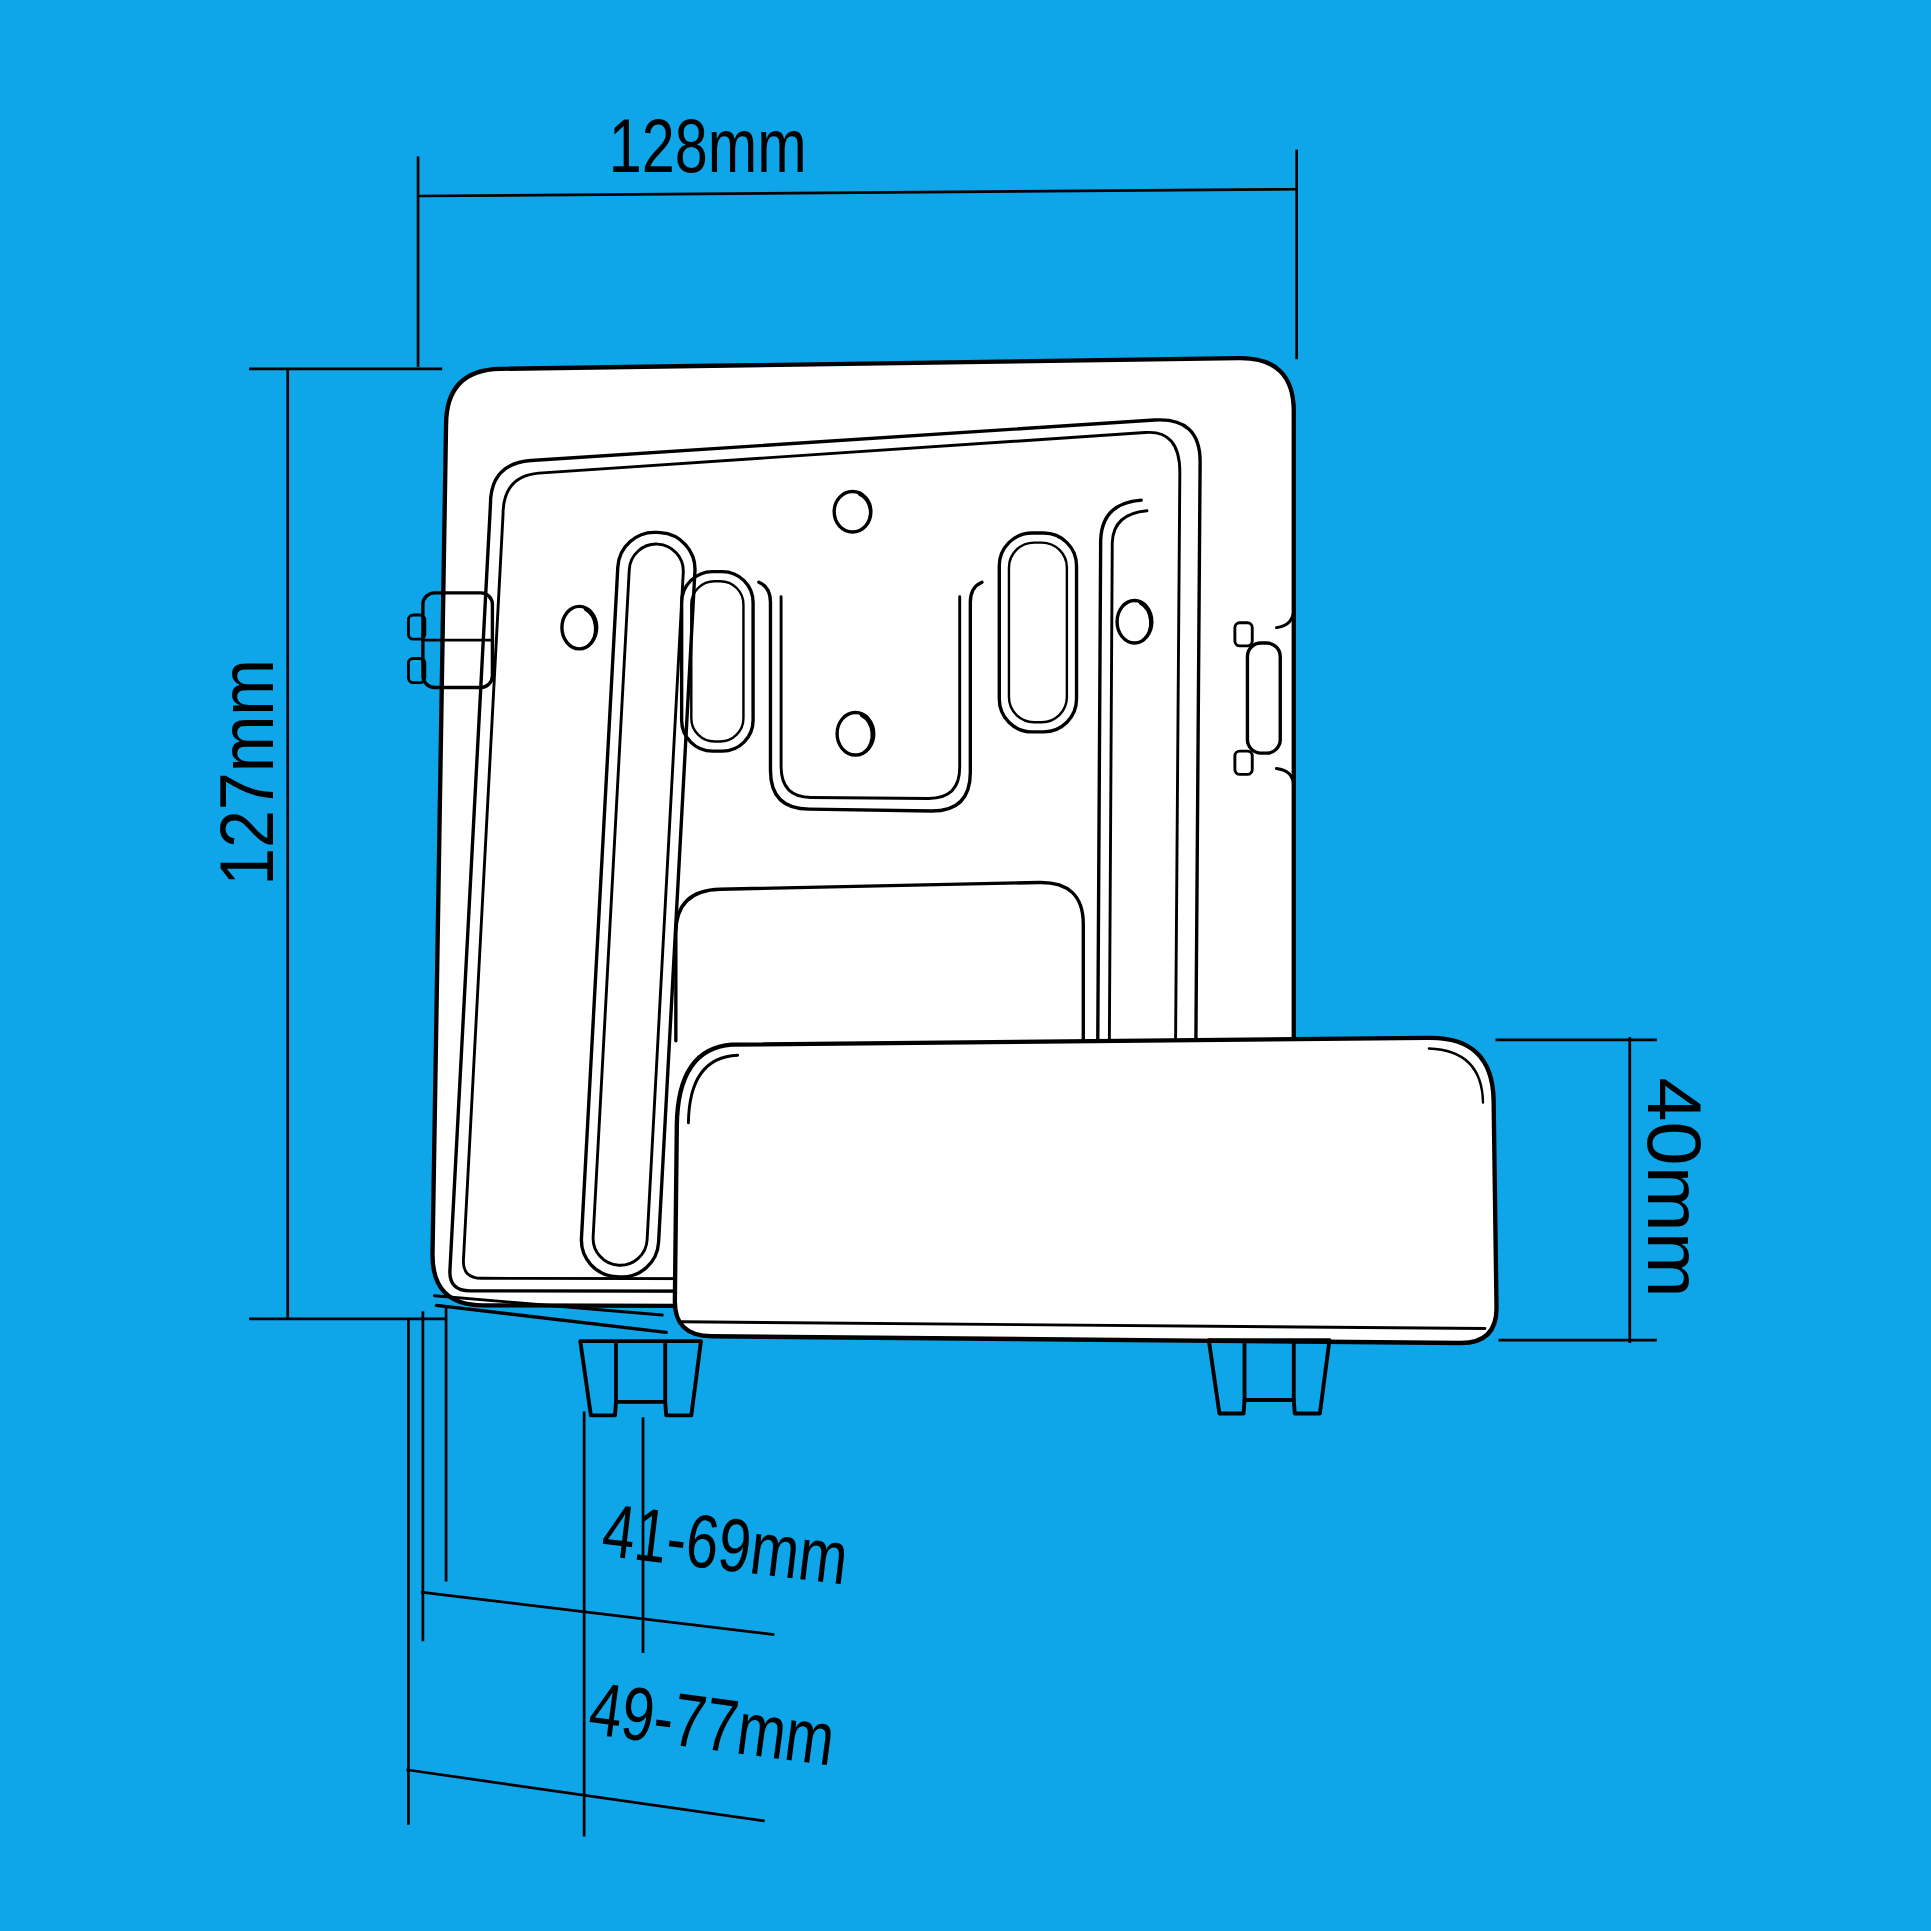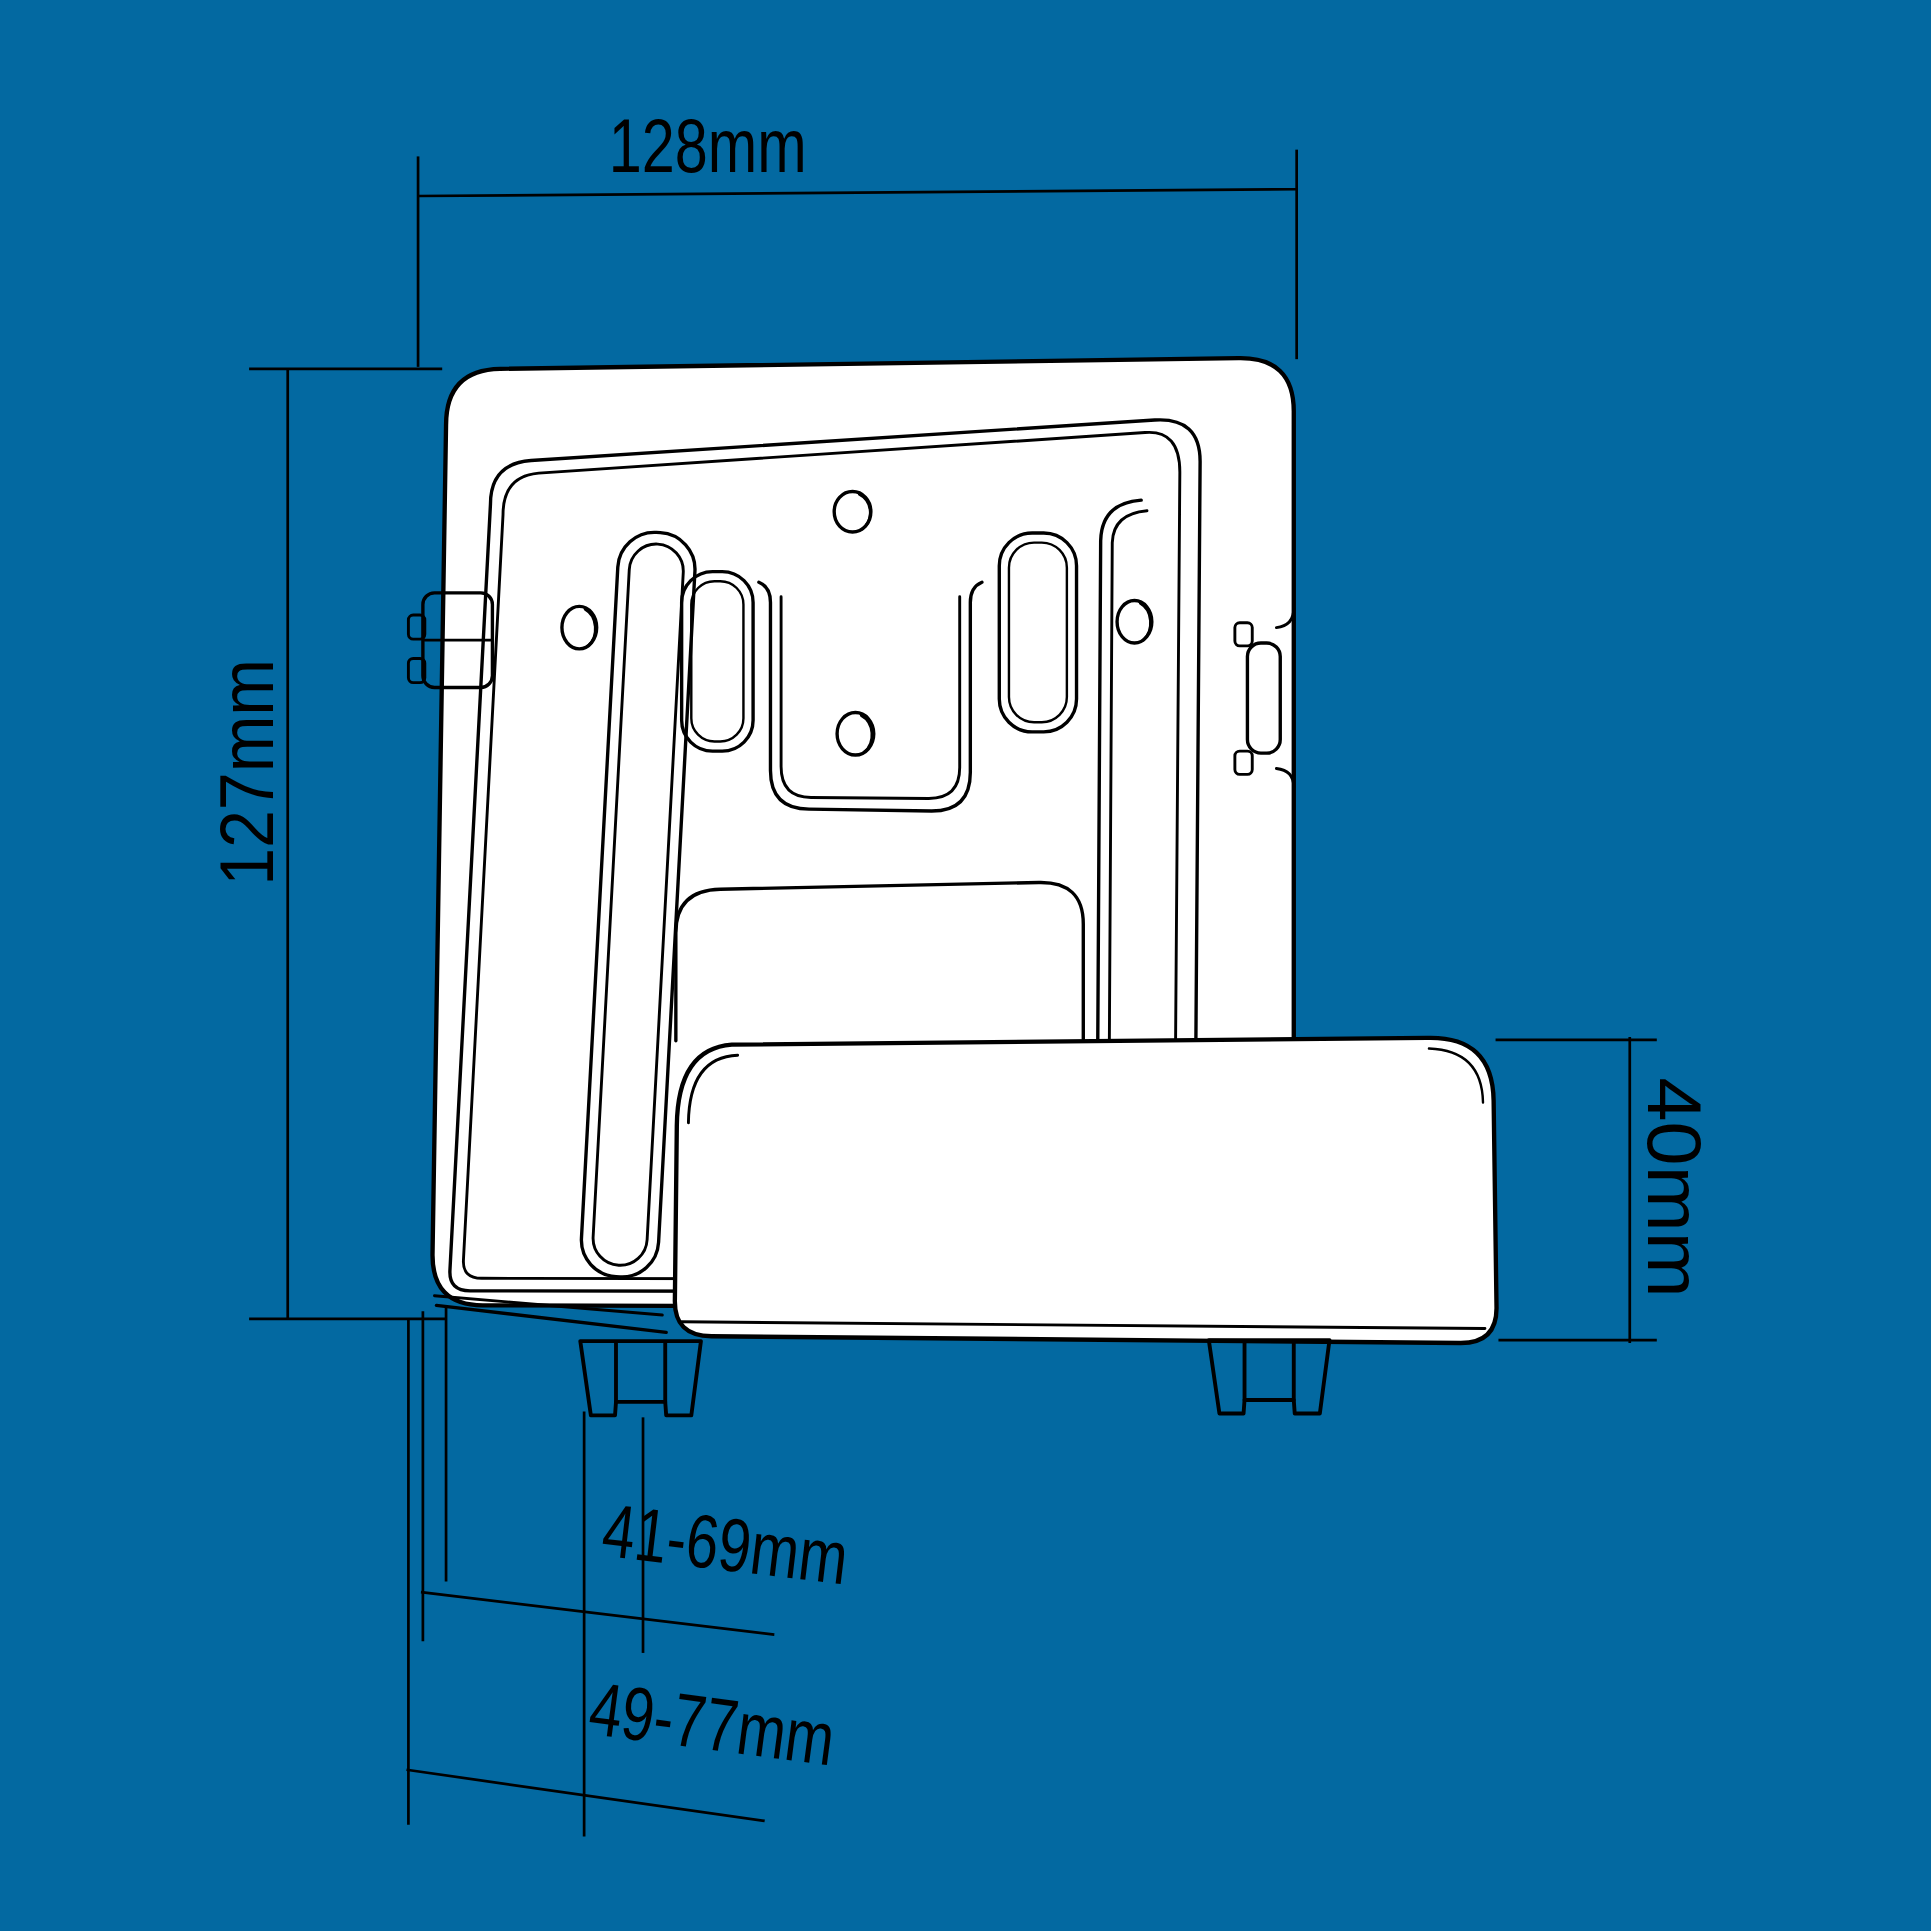--- a/index.html
+++ b/index.html
@@ -1,16 +1,16 @@
 <!DOCTYPE html>
 <html><head>
 <meta charset="utf-8">
 <style>
   html,body{margin:0;padding:0;background:#ffffff;}
-  .page{position:relative;width:1931px;height:1931px;background:#0369a1;overflow:hidden;}
+  .page{position:relative;width:1931px;height:1931px;background:#0ea5e9;overflow:hidden;}
   svg{position:absolute;left:0;top:0;}
   .dim-text{font-family:"Liberation Sans", sans-serif;font-size:78px;fill:#000000;}
 </style>
 </head>
 <body>
 
 <div class="page">
 <svg width="1931" height="1931" viewBox="0 0 2000 2000">
 
   <g stroke="#000" fill="none" stroke-linecap="round" stroke-linejoin="round">

